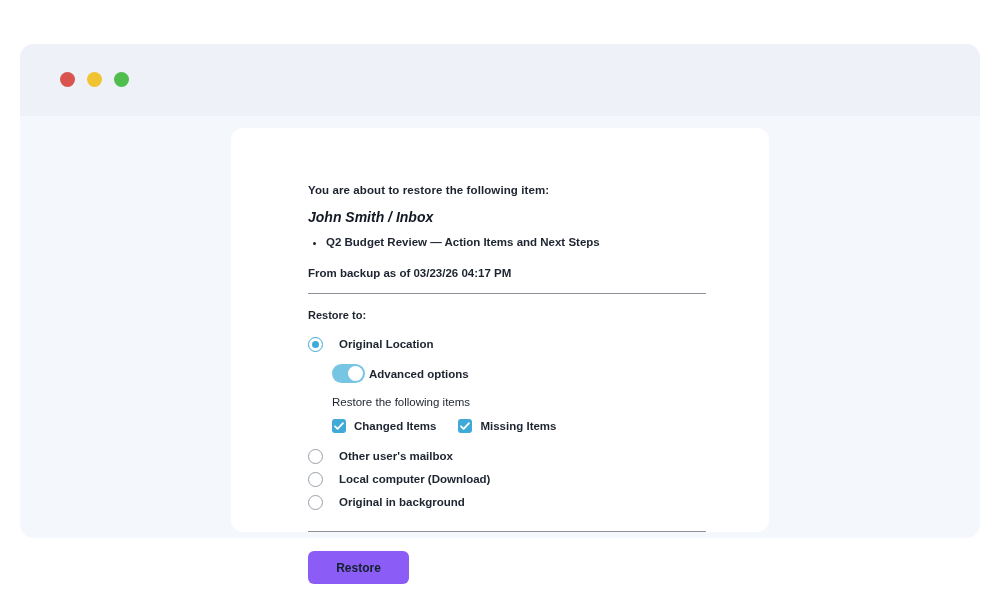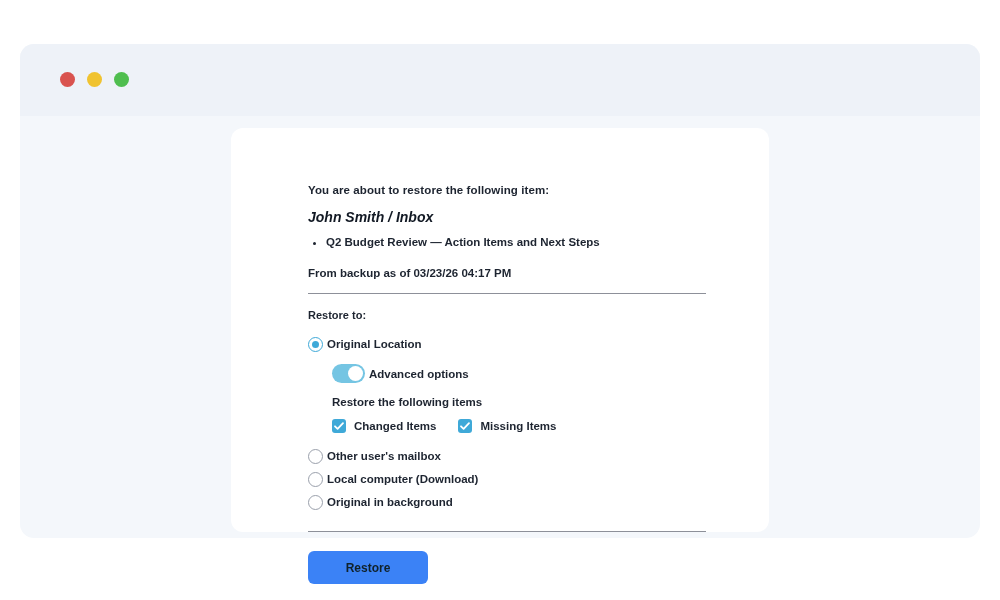--- a/index.html
+++ b/index.html
@@ -119,21 +119,21 @@
   .restore-to-label {
     font-size: 11px;
     color: #1d2430;
     font-weight: bold;
     margin: 15px 0 12px 0;
   }
 
   .radio-row {
     display: flex;
     align-items: center;
-    gap: 4px;
+    gap: 16px;
     margin-bottom: 0;
     height: 22px;
   }
   .radio-row + .radio-row { margin-top: 1px; }
 
   .radio {
     width: 15px; height: 15px;
     border-radius: 50%;
     border: 1.6px solid #9aa0ab;
     background: #fff;
@@ -185,21 +185,21 @@
   }
   .toggle-label {
     font-size: 11.5px;
     color: #1d2430;
     font-weight: bold;
   }
 
   .sub-label {
     font-size: 11.5px;
     color: #1d2430;
-    font-weight: bold;
+    font-weight: normal;
     margin: 0 0 11px 0;
   }
 
   .check-row {
     display: flex;
     align-items: center;
     gap: 8px;
     justify-content: space-between;
   }
   .check-group {
@@ -220,25 +220,25 @@
     color: #1d2430;
     font-weight: bold;
   }
 
   .rule-bottom { margin-top: 18px; }
 
   .footer {
     margin-top: 19px;
   }
   .restore-btn {
-    width: 120px;
+    width: 101px;
     height: 33px;
     border: 0;
     border-radius: 6px;
-    background: #3b82f6;
+    background: #8b5cf6;
     color: #10222b;
     font-size: 12px;
     font-weight: bold;
     font-family: "Liberation Sans", sans-serif;
     cursor: pointer;
   }
 </style>
 </head>
 <body>
 

